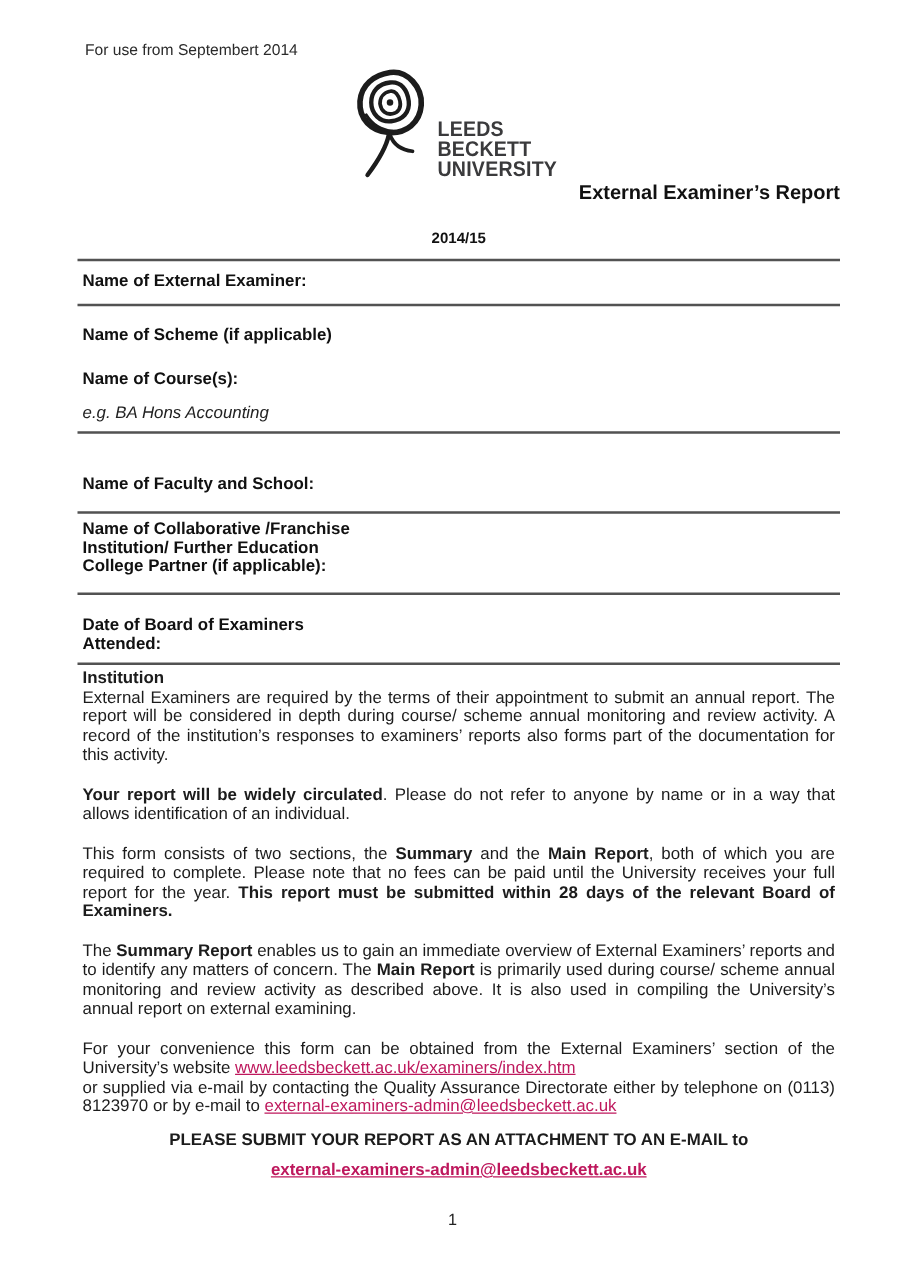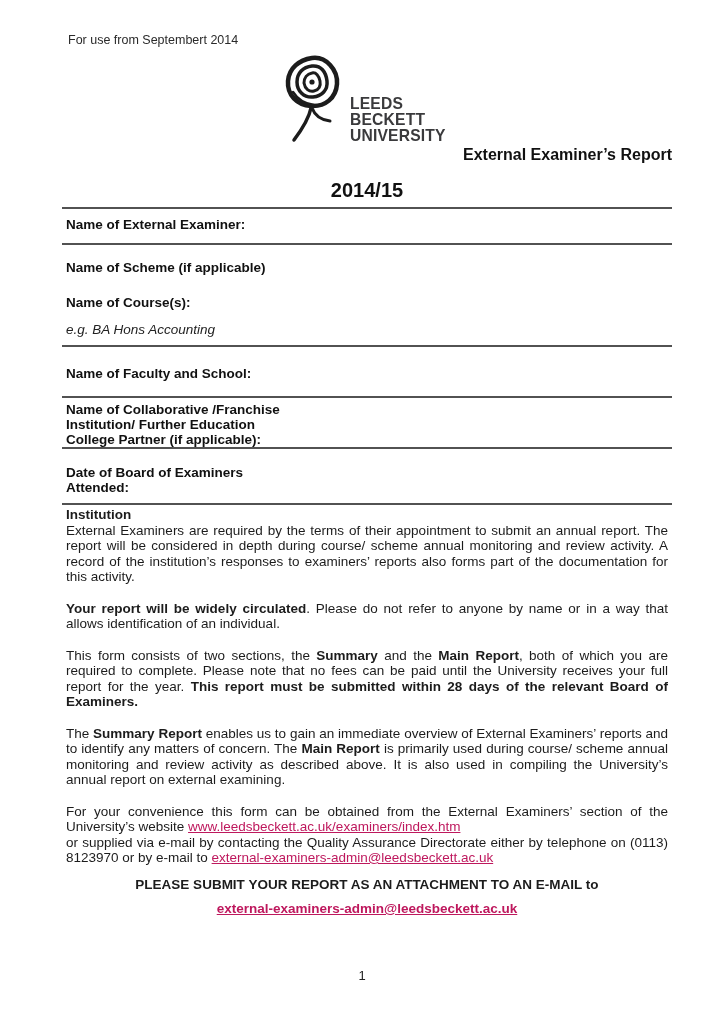--- a/index.html
+++ b/index.html
@@ -20,35 +20,35 @@
   .logo-rose{flex:0 0 auto;}
   .logo-text{
     margin-left:7px;margin-top:16px;
     font-weight:bold;font-size:17px;line-height:16px;
     letter-spacing:.2px;color:#3a3a3c;
     transform:scaleX(.92);transform-origin:left top;
   }
   
   .content{position:absolute;left:62px;top:146px;width:610px;}
   .doc-title{margin:0;font-size:16px;line-height:18px;font-weight:bold;text-align:right;color:#111;}
-  .doc-year{margin:17px 0 0;font-size:20px;line-height:18px;font-weight:bold;text-align:center;color:#111;}
+  .doc-year{margin:17px 0 0;font-size:12px;line-height:18px;font-weight:bold;text-align:center;color:#111;}
   .rule{border:none;border-top:2px solid #525252;margin:0;height:0;}
   .rule.first{margin-top:8px;}
   .row{padding:0 4px;}
   .field-label{font-weight:bold;font-size:13.5px;line-height:16px;color:#111;}
   .field-label.ml{line-height:15px;}
   .example{font-style:italic;font-size:13.5px;line-height:16px;color:#222;}
   
   .row-examiner{padding-top:8px;padding-bottom:10px;}
   .row-scheme .field-label:nth-child(1){margin-top:15px;}
   .row-scheme .lbl-course{margin-top:19px;}
   .row-scheme .example{margin-top:11px;}
   .row-scheme{padding-bottom:7px;}
-  .row-faculty{padding-top:19px;padding-bottom:14px;}
-  .row-collab{padding-top:4px;}
+  .row-faculty{padding-top:32px;padding-bottom:14px;}
+  .row-collab{padding-top:4px;padding-bottom:14px;}
   .row-board{padding-top:16px;padding-bottom:8px;}
   
   .intro{padding:0 4px;}
   .intro-heading{margin:2px 0 0;font-size:13.5px;line-height:15.5px;font-weight:bold;}
   .para{margin:16px 0 0;font-size:13.5px;line-height:15.5px;text-align:justify;}
   .para.tight{margin-top:0;}
   .b{font-weight:bold;}
   .link{color:#be185d;text-decoration:underline;cursor:pointer;}
   .submit-line{margin:11px 0 0;font-size:13.5px;line-height:15.5px;font-weight:bold;text-align:center;}
   .submit-email{display:block;margin:9px auto 0;font-size:13.5px;line-height:15.5px;font-weight:bold;text-align:center;}

